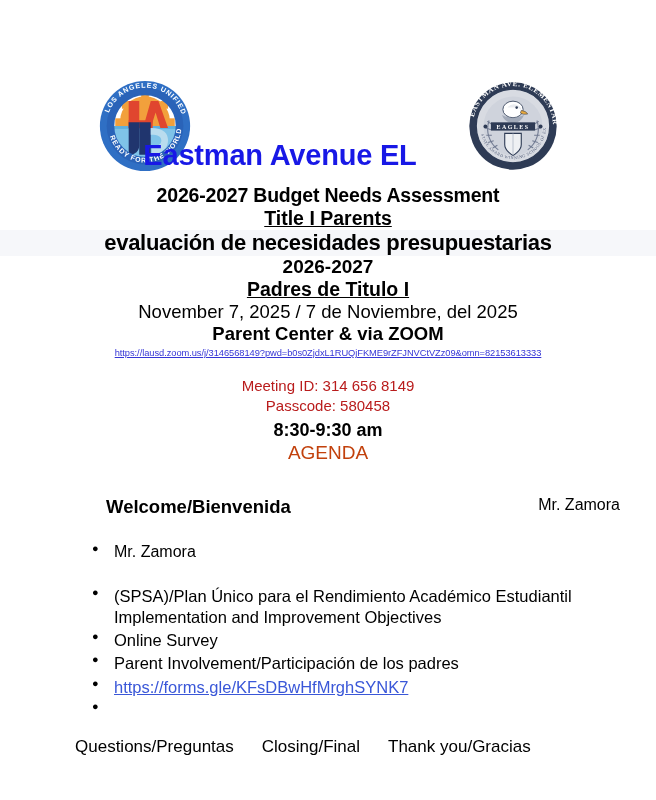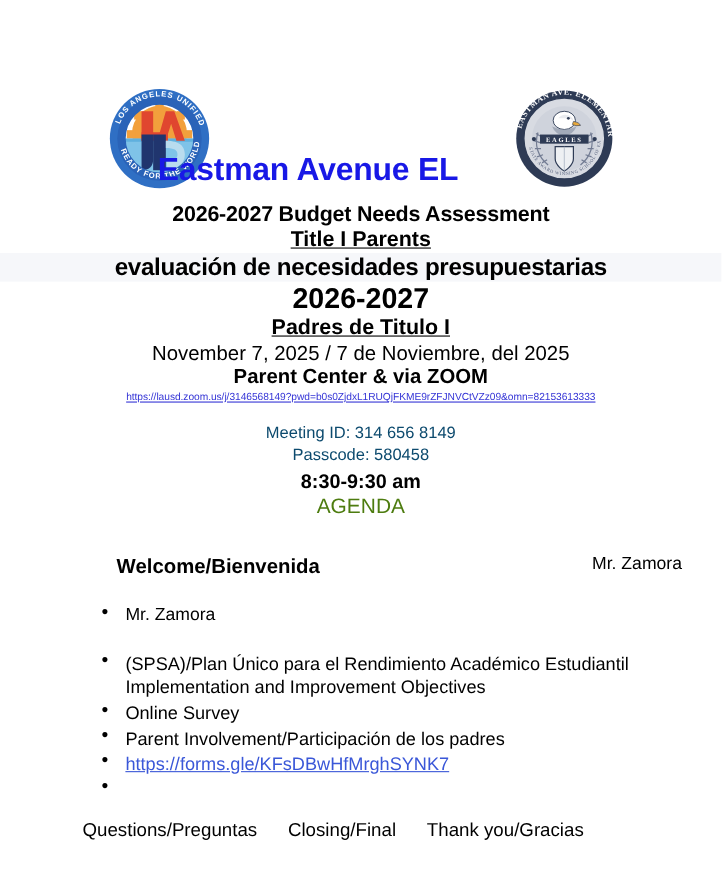--- a/index.html
+++ b/index.html
@@ -59,21 +59,21 @@
     text-align: center;
     margin-top: 4px;
   }
   .t-line {
     font-weight: bold;
     line-height: 1.18;
   }
   .t-assessment { font-size: 19.5px; letter-spacing: -0.2px; }
   .t-titleone   { font-size: 19.5px; text-decoration: underline; }
   .t-spanish    { font-size: 22px; background: #f6f7fa; letter-spacing: -0.3px; }
-  .t-years      { font-size: 26px; }
+  .t-years      { font-size: 19px; }
   .t-padres     { font-size: 19.5px; text-decoration: underline; }
   .t-date       { font-size: 18.5px; font-weight: normal; }
   .t-place      { font-size: 18.5px; font-weight: bold; }
 
   .zoom-link {
     display: block;
     text-align: center;
     font-size: 9.3px;
     color: #3535d6;
     text-decoration: underline;
@@ -82,34 +82,34 @@
     letter-spacing: -0.05px;
   }
 
   
   .meetinfo {
     text-align: center;
     margin-top: 18px;
   }
   .meet-id, .meet-pass {
     font-size: 15px;
-    color: #0c4a6e;
+    color: #b91c1c;
     line-height: 1.32;
   }
   .meet-time {
     font-size: 18px;
     font-weight: bold;
     margin-top: 4px;
     color: #000;
   }
   .meet-agenda {
     font-size: 19px;
     font-weight: normal;
     margin-top: 1px;
-    color: #4d7c0f;
+    color: #c2410c;
   }
 
   
   .agenda {
     margin-top: 32px;
     padding-left: 80px;
     padding-right: 28px;
   }
   .row {
     display: flex;

